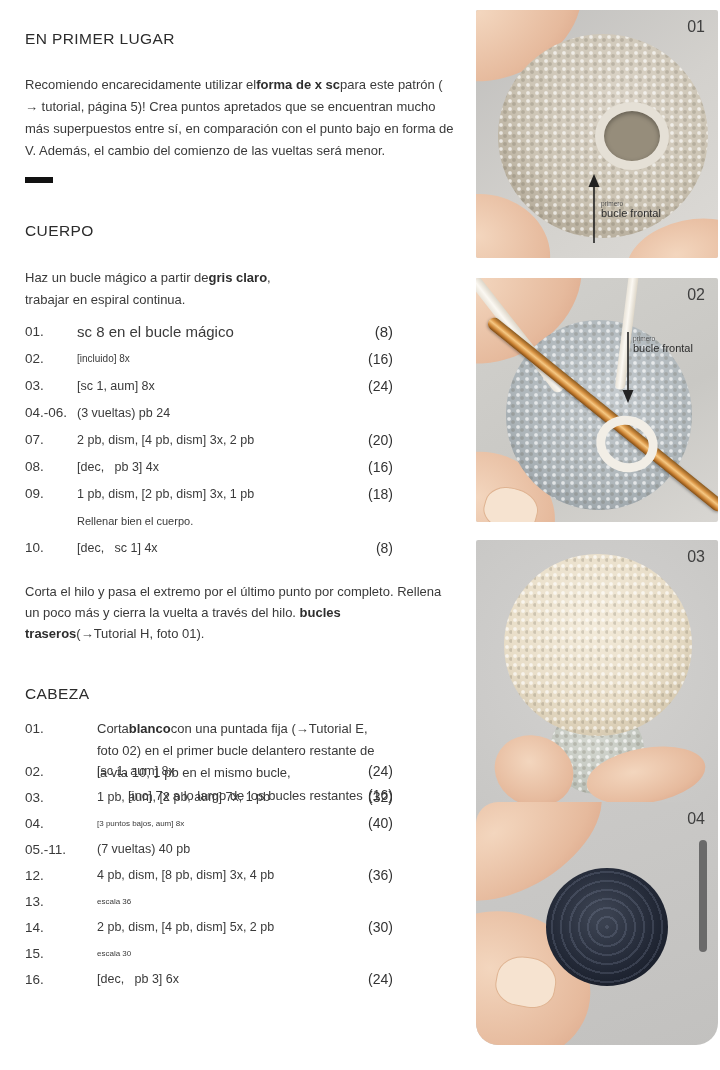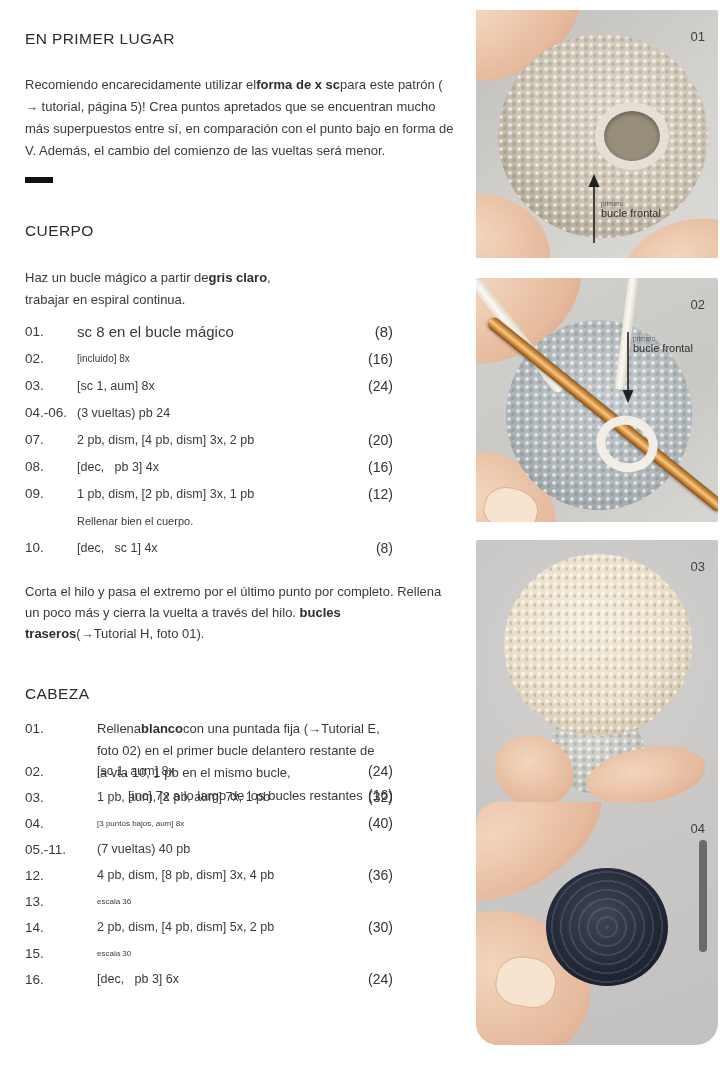--- a/index.html
+++ b/index.html
@@ -50,21 +50,21 @@
   .hline4 { display:flex; align-items:baseline;margin-left:31px; }
   .hline4 .rcount { margin-left:auto; flex:0 0 auto; }
 
   
   .photo { position:absolute; left:476px; width:242px; overflow:hidden; border-radius:2px; }
   .photo1 { top:10px;  height:248px; background:linear-gradient(140deg,#bfbebc,#d3d1cd 55%,#dcdad6); }
   .photo2 { top:278px; height:244px; background:linear-gradient(150deg,#d2d1cd,#c9c8c4 60%,#d8d6d2); }
   .photo3 { top:540px; height:308px; background:radial-gradient(circle at 50% 40%,#d3d2d0,#c6c5c3);text-align:center; }
   .photo4 { top:802px; height:243px; background:linear-gradient(160deg,#cbcac8,#c2c1bf);border-radius:22px; }
 
-  .photo-num { position:absolute; top:8px; right:13px; font-size:13px; color:#3f3f3f;margin-top:11px; }
+  .photo-num { position:absolute; top:8px; right:13px; font-size:16px; color:#3f3f3f; }
 
   .skin { position:absolute; border-radius:50%;
           background:radial-gradient(ellipse at 40% 40%, #f3d6be, #e6ba9d 65%, #d8a184); }
   .nail { position:absolute; background:#f6e3d0; border:1px solid #dfb391;
           border-radius:46% 46% 40% 40%; }
 
   .ball { position:absolute; border-radius:50%; }
   .tex::after { content:""; position:absolute; inset:0; border-radius:50%;
       background-image:
         radial-gradient(circle at 3px 3px, rgba(255,255,255,.65) 0 1.3px, transparent 2.4px),
@@ -147,21 +147,21 @@
     <span class="rcount">(20)</span>
   </div>
   <div class="row">
     <span class="rnum">08.</span>
     <span class="rtext">[dec,   pb 3] 4x</span>
     <span class="rcount">(16)</span>
   </div>
   <div class="row">
     <span class="rnum">09.</span>
     <span class="rtext">1 pb, dism, [2 pb, dism] 3x, 1 pb</span>
-    <span class="rcount">(12)</span>
+    <span class="rcount">(18)</span>
   </div>
   <div class="row">
     <span class="rnum"></span>
     <span class="rtext sz-note">Rellenar bien el cuerpo.</span>
     <span class="rcount"></span>
   </div>
   <div class="row">
     <span class="rnum">10.</span>
     <span class="rtext">[dec,   sc 1] 4x</span>
     <span class="rcount">(8)</span>
@@ -169,21 +169,21 @@
 </div>
 
 <p class="abs para p-closing"><span>Corta el hilo y pasa el extremo por el último punto por completo. Rellena un poco más y cierra la vuelta a través del hilo. </span><b>bucles traseros</b><span>(→Tutorial H, foto 01).</span></p>
 
 <h1 class="abs heading h-cabeza">CABEZA</h1>
 
 <div class="abs rows rows-cabeza">
   <div class="row head-row1">
     <span class="rnum">01.</span>
     <div class="rtext-block">
-      <div class="hline"><span>Rellena</span><b>blanco</b><span>con una puntada fija (→Tutorial E,</span></div>
+      <div class="hline"><span>Corta</span><b>blanco</b><span>con una puntada fija (→Tutorial E,</span></div>
       <div class="hline">foto 02) en el primer bucle delantero restante de</div>
       <div class="hline">la vta 10, 1 pb en el mismo bucle,</div>
       <div class="hline hline4">
           <span>[inc] 7x a lo largo de los bucles restantes</span>
           <span class="rcount">(16)</span>
         </div>
     </div>
   </div>
   <div class="row">
     <span class="rnum">02.</span>

